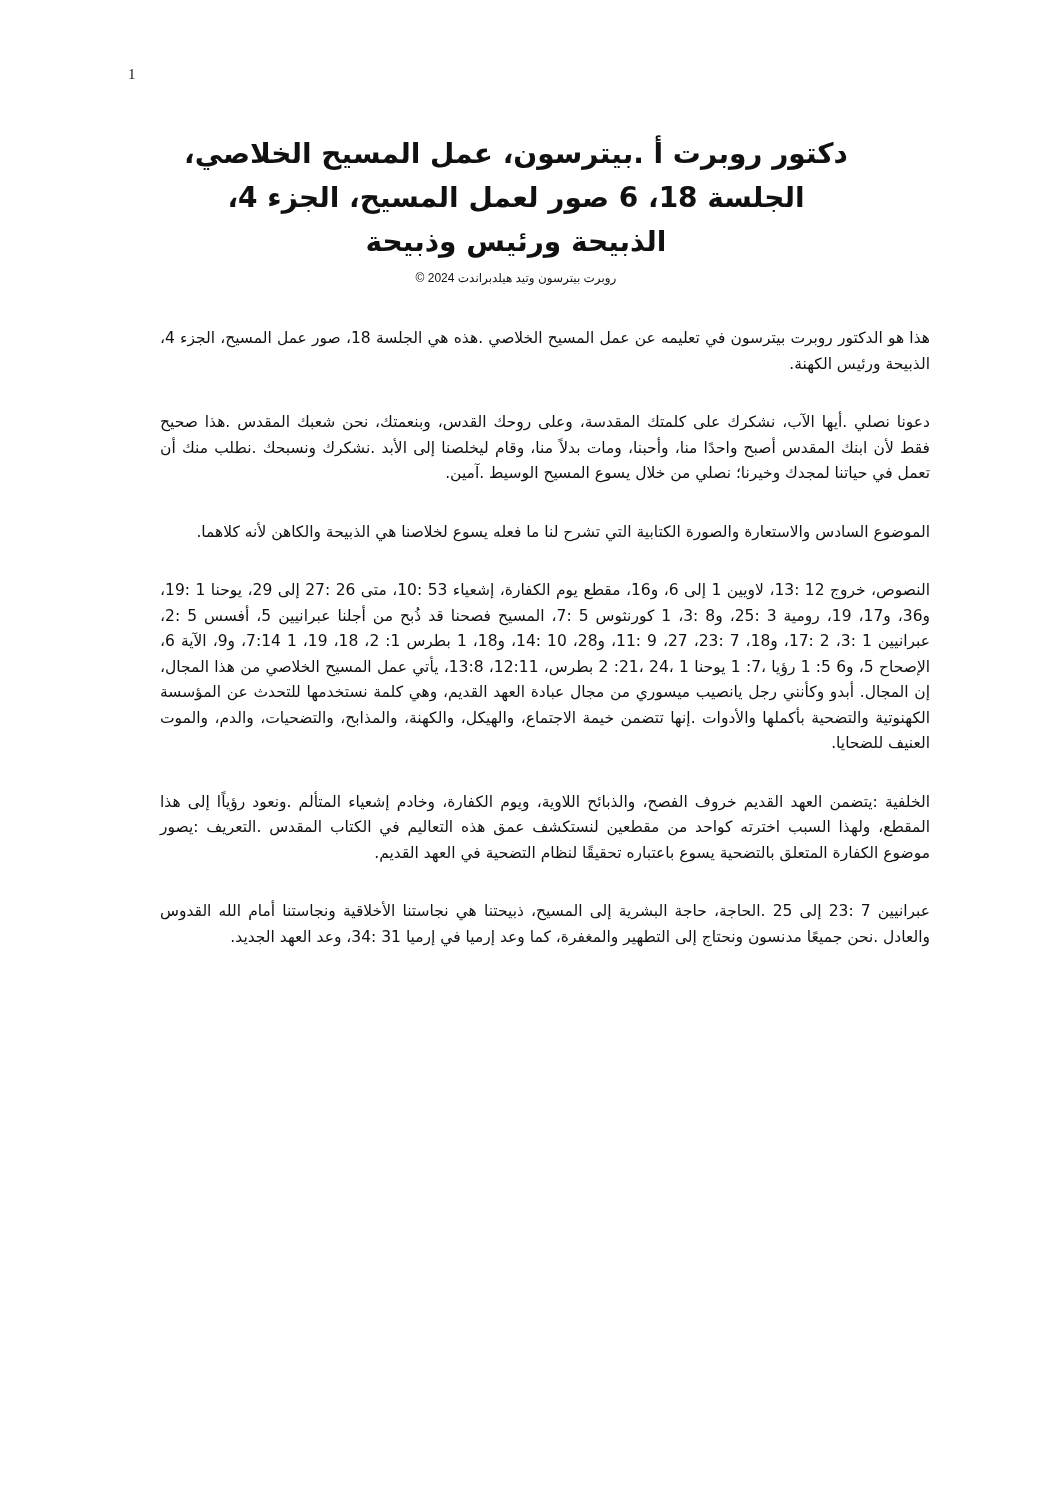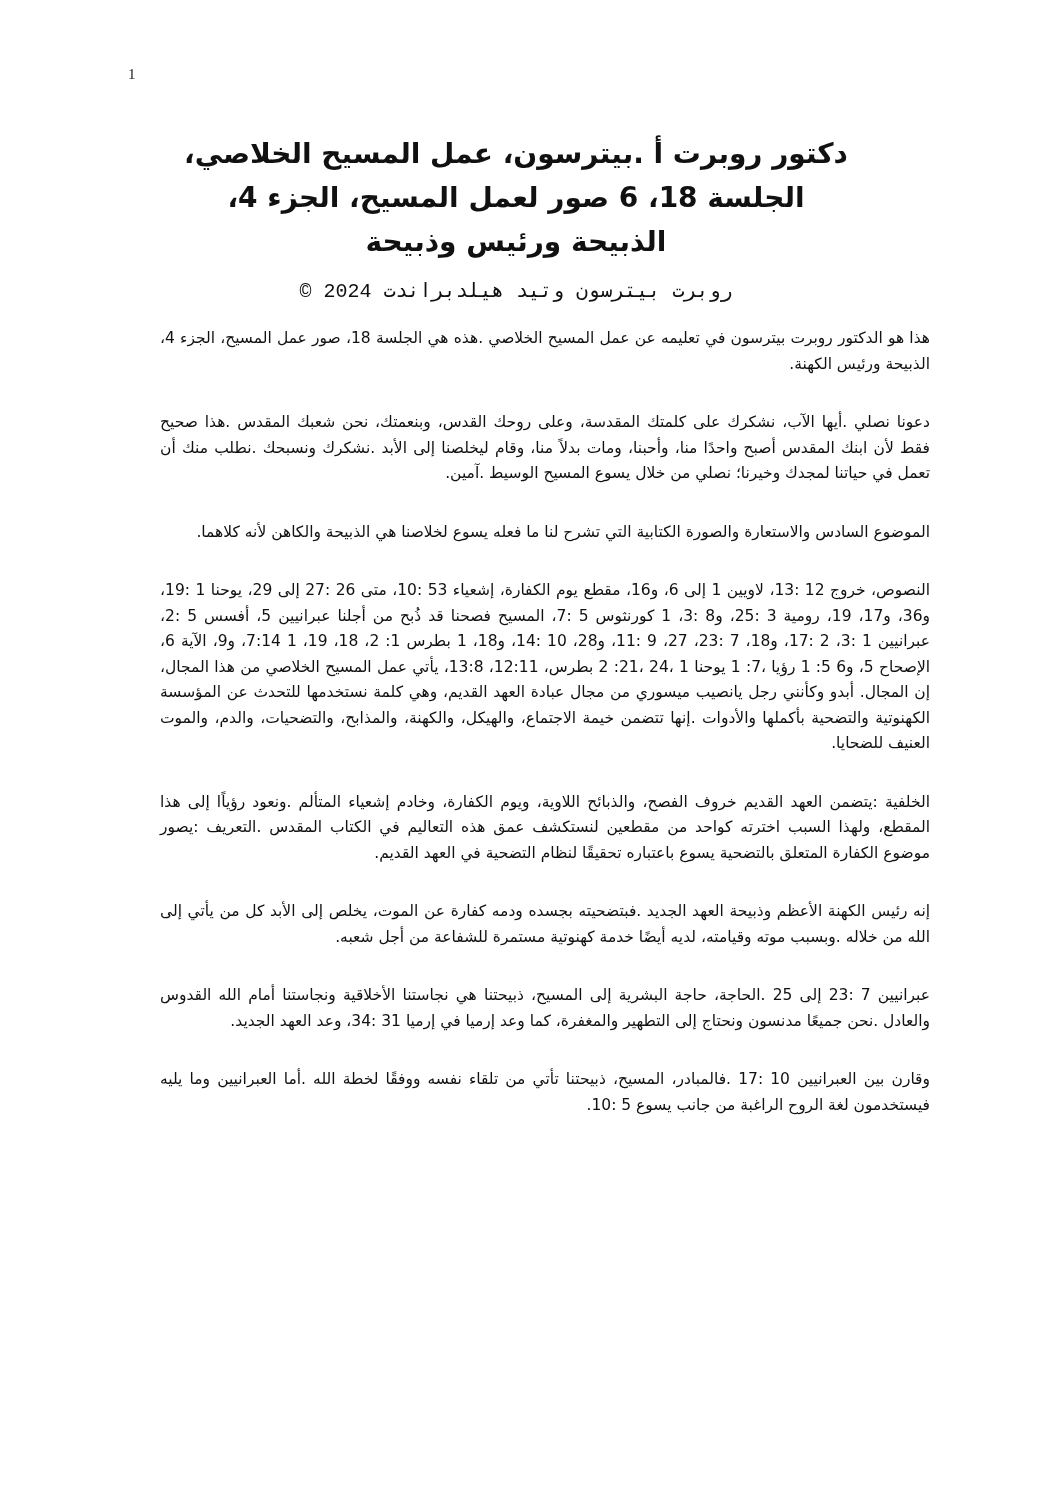--- a/index.html
+++ b/index.html
@@ -33,24 +33,24 @@
     }
     .title-line {
       font-family: "DejaVu Sans", sans-serif;
       font-weight: bold;
       font-size: 28px;
       line-height: 44px;
       margin: 0;
       unicode-bidi: plaintext;
     }
     .copyright {
-      font-family: Liberation Mono, monospace;
-      font-size: 20px;
+      font-family: Liberation Sans, sans-serif;
+      font-size: 12px;
       line-height: 24px;
-      margin-top: 16px;
+      margin-top: 2px;
     }
     .body-text {
       position: absolute;
       left: 160px;
       width: 770px;
       top: 318px;
       direction: rtl;
       text-align: right;
     }
     .para {
@@ -73,16 +73,14 @@
   <h1 class="title-line">الذبيحة ورئيس وذبيحة</h1>
   <div class="copyright">روبرت بيترسون وتيد هيلدبراندت 2024 ©</div>
 </div>
 
 <div class="body-text">
   <p class="para">هذا هو الدكتور روبرت بيترسون في تعليمه عن عمل المسيح الخلاصي .هذه هي الجلسة 18، صور عمل المسيح، الجزء 4، الذبيحة ورئيس الكهنة.</p>
   <p class="para">دعونا نصلي .أيها الآب، نشكرك على كلمتك المقدسة، وعلى روحك القدس، وبنعمتك، نحن شعبك المقدس .هذا صحيح فقط لأن ابنك المقدس أصبح واحدًا منا، وأحبنا، ومات بدلاً منا، وقام ليخلصنا إلى الأبد .نشكرك ونسبحك .نطلب منك أن تعمل في حياتنا لمجدك وخيرنا؛ نصلي من خلال يسوع المسيح الوسيط .آمين.</p>
   <p class="para">الموضوع السادس والاستعارة والصورة الكتابية التي تشرح لنا ما فعله يسوع لخلاصنا هي الذبيحة والكاهن لأنه كلاهما.</p>
   <p class="para">النصوص، خروج 12 :13، لاويين 1 إلى 6، و16، مقطع يوم الكفارة، إشعياء 53 :10، متى 26 :27 إلى 29، يوحنا 1 :19، و36، و17، 19، رومية 3 :25، و8 :3، 1 كورنثوس 5 :7، المسيح فصحنا قد ذُبح من أجلنا عبرانيين 5، أفسس 5 :2، عبرانيين 1 :3، 2 :17، و18، 7 :23، 27، 9 :11، و28، 10 :14، و18، 1 بطرس 1: 2، 18، 19، 1 7:14، و9، الآية 6، الإصحاح 5، و6 5: 1 رؤيا ،7: 1 يوحنا 1 ،24 ،21: 2 بطرس، 12:11، 13:8، يأتي عمل المسيح الخلاصي من هذا المجال، إن المجال. أبدو وكأنني رجل يانصيب ميسوري من مجال عبادة العهد القديم، وهي كلمة نستخدمها للتحدث عن المؤسسة الكهنوتية والتضحية بأكملها والأدوات .إنها تتضمن خيمة الاجتماع، والهيكل، والكهنة، والمذابح، والتضحيات، والدم، والموت العنيف للضحايا.</p>
   <p class="para">الخلفية :يتضمن العهد القديم خروف الفصح، والذبائح اللاوية، ويوم الكفارة، وخادم إشعياء المتألم .ونعود رؤياًا إلى هذا المقطع، ولهذا السبب اخترته كواحد من مقطعين لنستكشف عمق هذه التعاليم في الكتاب المقدس .التعريف :يصور موضوع الكفارة المتعلق بالتضحية يسوع باعتباره تحقيقًا لنظام التضحية في العهد القديم.</p>
-  <p class="para">إنه رئيس الكهنة الأعظم وذبيحة العهد الجديد .فبتضحيته بجسده ودمه كفارة عن الموت، يخلص إلى الأبد كل من يأتي إلى الله من خلاله .وبسبب موته وقيامته، لديه أيضًا خدمة كهنوتية مستمرة للشفاعة من أجل شعبه.</p>
   <p class="para">عبرانيين 7 :23 إلى 25 .الحاجة، حاجة البشرية إلى المسيح، ذبيحتنا هي نجاستنا الأخلاقية ونجاستنا أمام الله القدوس والعادل .نحن جميعًا مدنسون ونحتاج إلى التطهير والمغفرة، كما وعد إرميا في إرميا 31 :34، وعد العهد الجديد.</p>
-  <p class="para">وقارن بين العبرانيين 10 :17 .فالمبادر، المسيح، ذبيحتنا تأتي من تلقاء نفسه ووفقًا لخطة الله .أما العبرانيين وما يليه فيستخدمون لغة الروح الراغبة من جانب يسوع 5 :10.</p>
 </div>
 
 </body></html>

